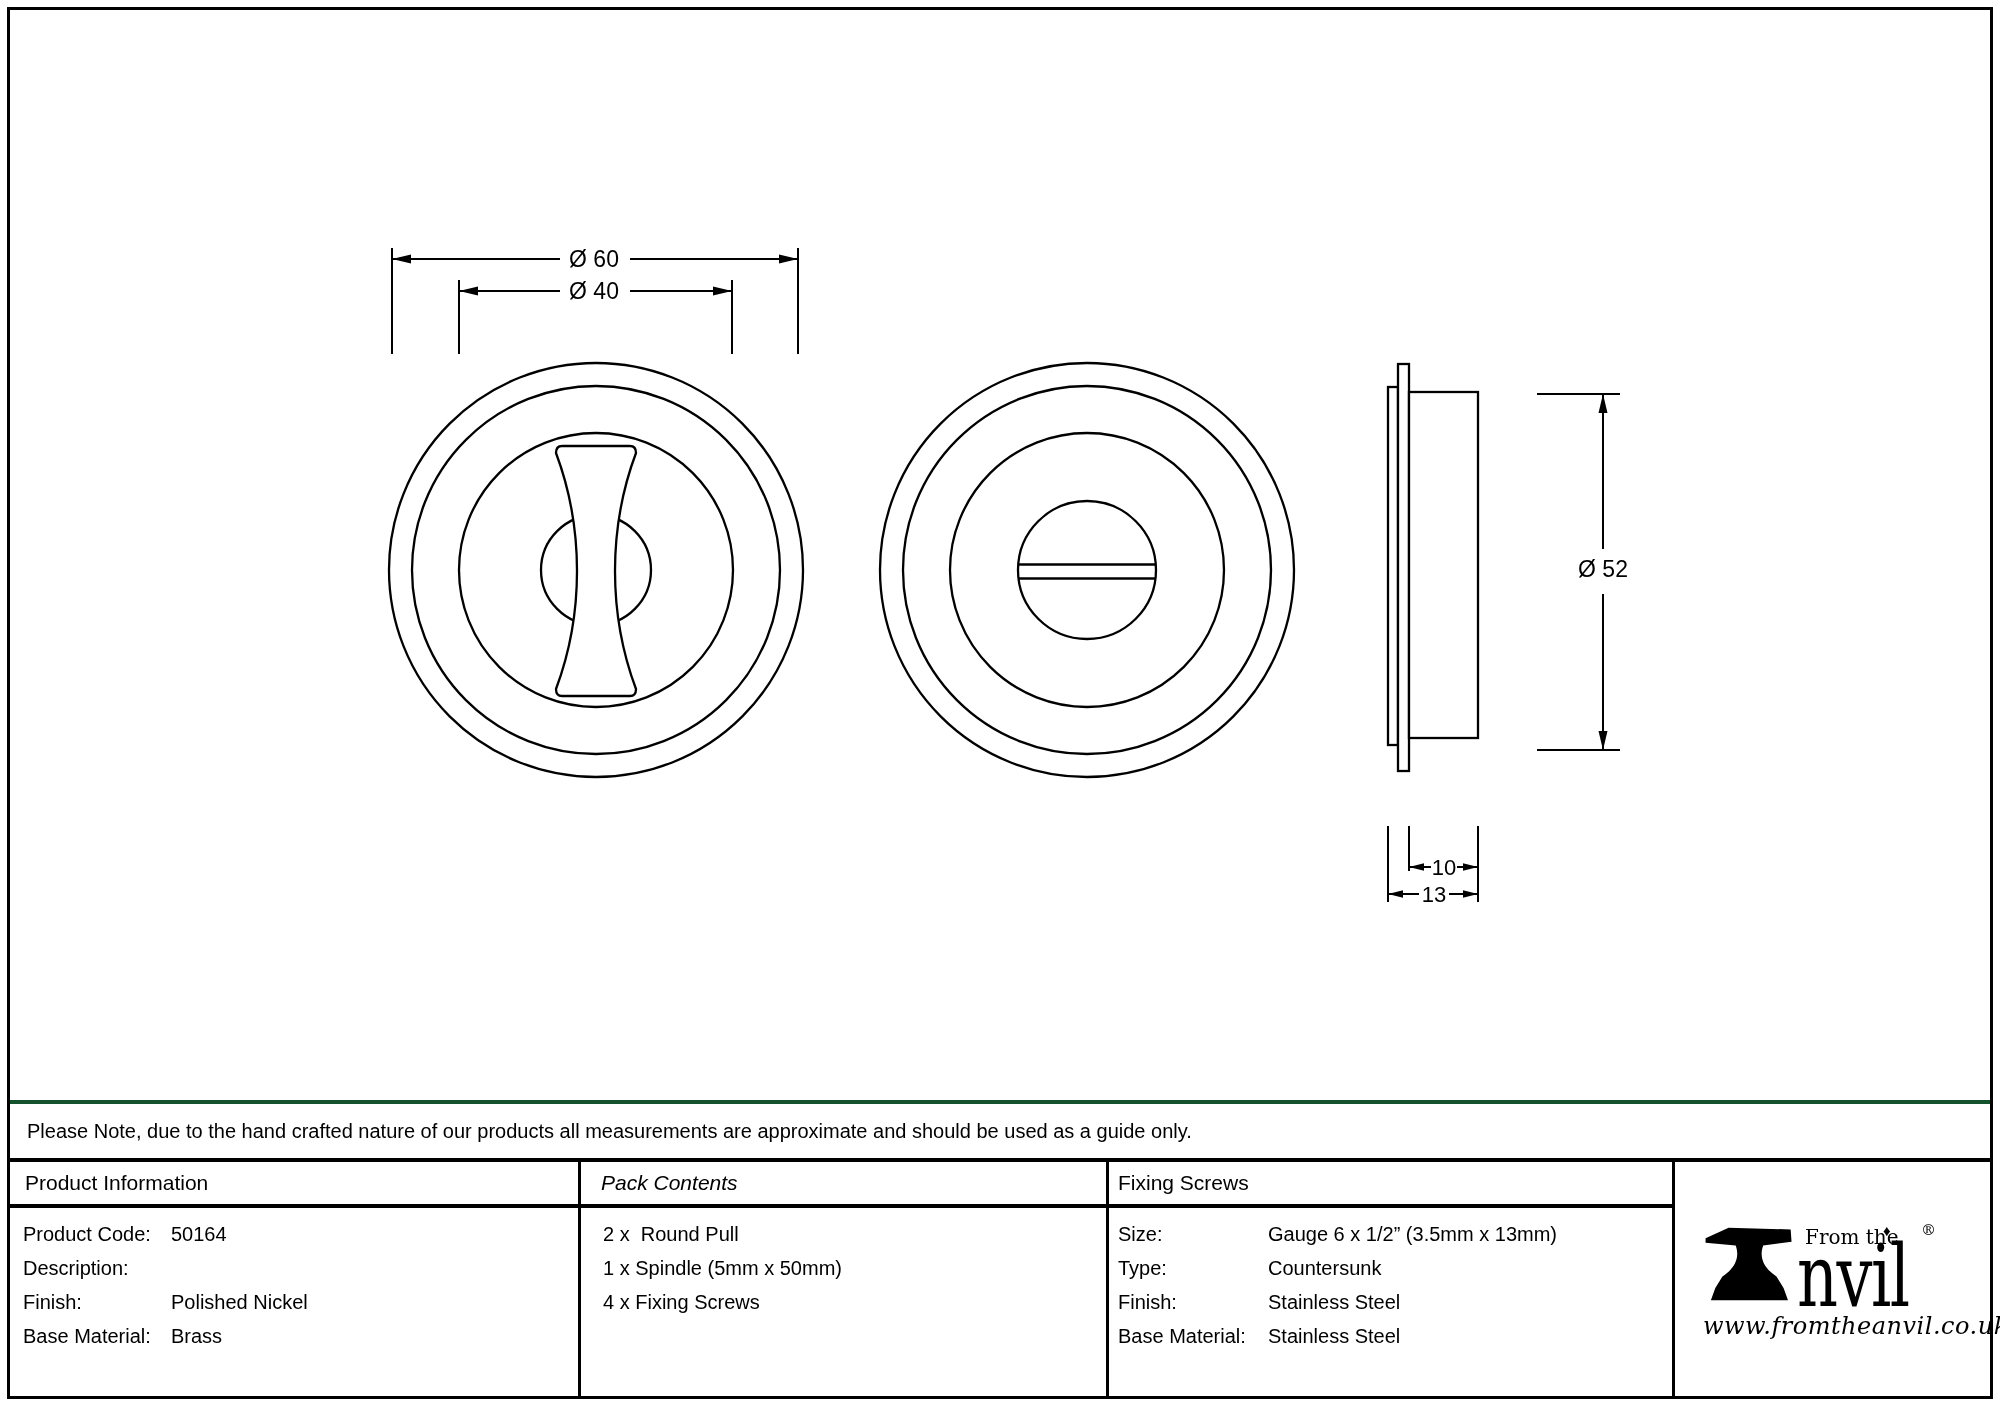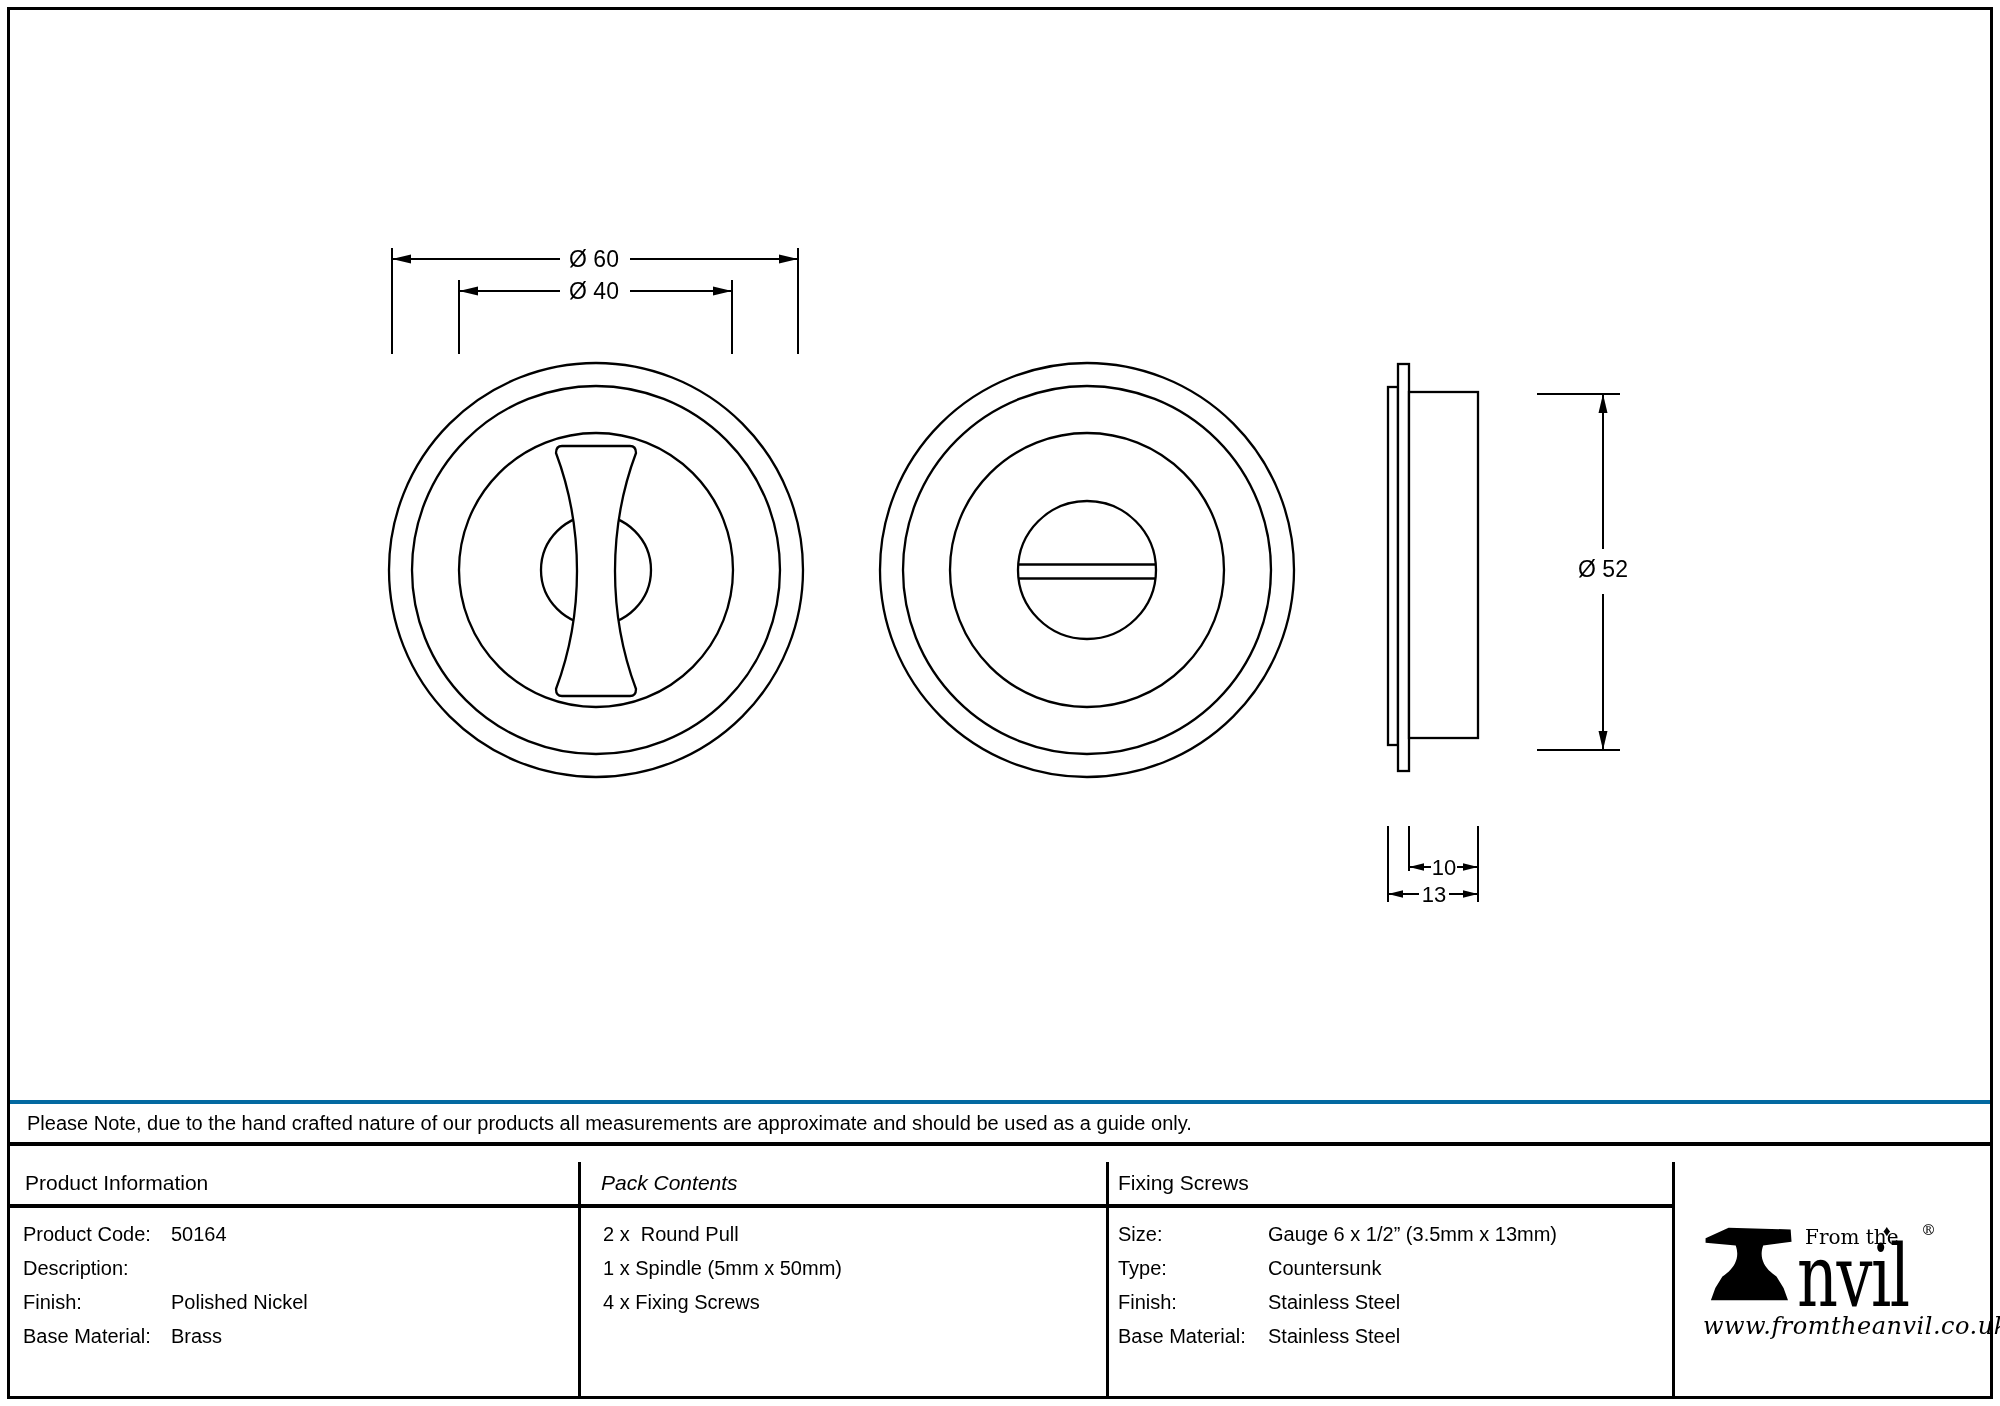--- a/index.html
+++ b/index.html
@@ -11,22 +11,22 @@
   }
   #drawing-svg{position:absolute;left:0;top:0;}
   .sheet-border{
     position:absolute;left:7px;top:7px;width:1986px;height:1392px;
     border:3px solid #000;box-sizing:border-box;pointer-events:none;
   }
   .dim-label{font-family:"Liberation Sans",sans-serif;font-size:23px;fill:#000;}
   .dim-label-sm{font-family:"Liberation Sans",sans-serif;font-size:22px;fill:#000;}
 
   .note-bar{
-    position:absolute;left:7px;top:1100px;width:1986px;height:46px;
-    border-top:4px solid #0369a1;border-bottom:4px solid #000;box-sizing:border-box;
+    position:absolute;left:7px;top:1100px;width:1986px;height:62px;
+    border-top:4px solid #14532d;border-bottom:4px solid #000;box-sizing:border-box;
     display:flex;align-items:center;padding-left:20px;
     font-size:20px;
   }
   .hcell{
     position:absolute;top:1162px;height:46px;box-sizing:border-box;
     border-right:3px solid #000;border-bottom:4px solid #000;
     display:flex;align-items:center;font-size:21px;
   }
   .ccell{
     position:absolute;top:1204px;height:192px;box-sizing:border-box;

